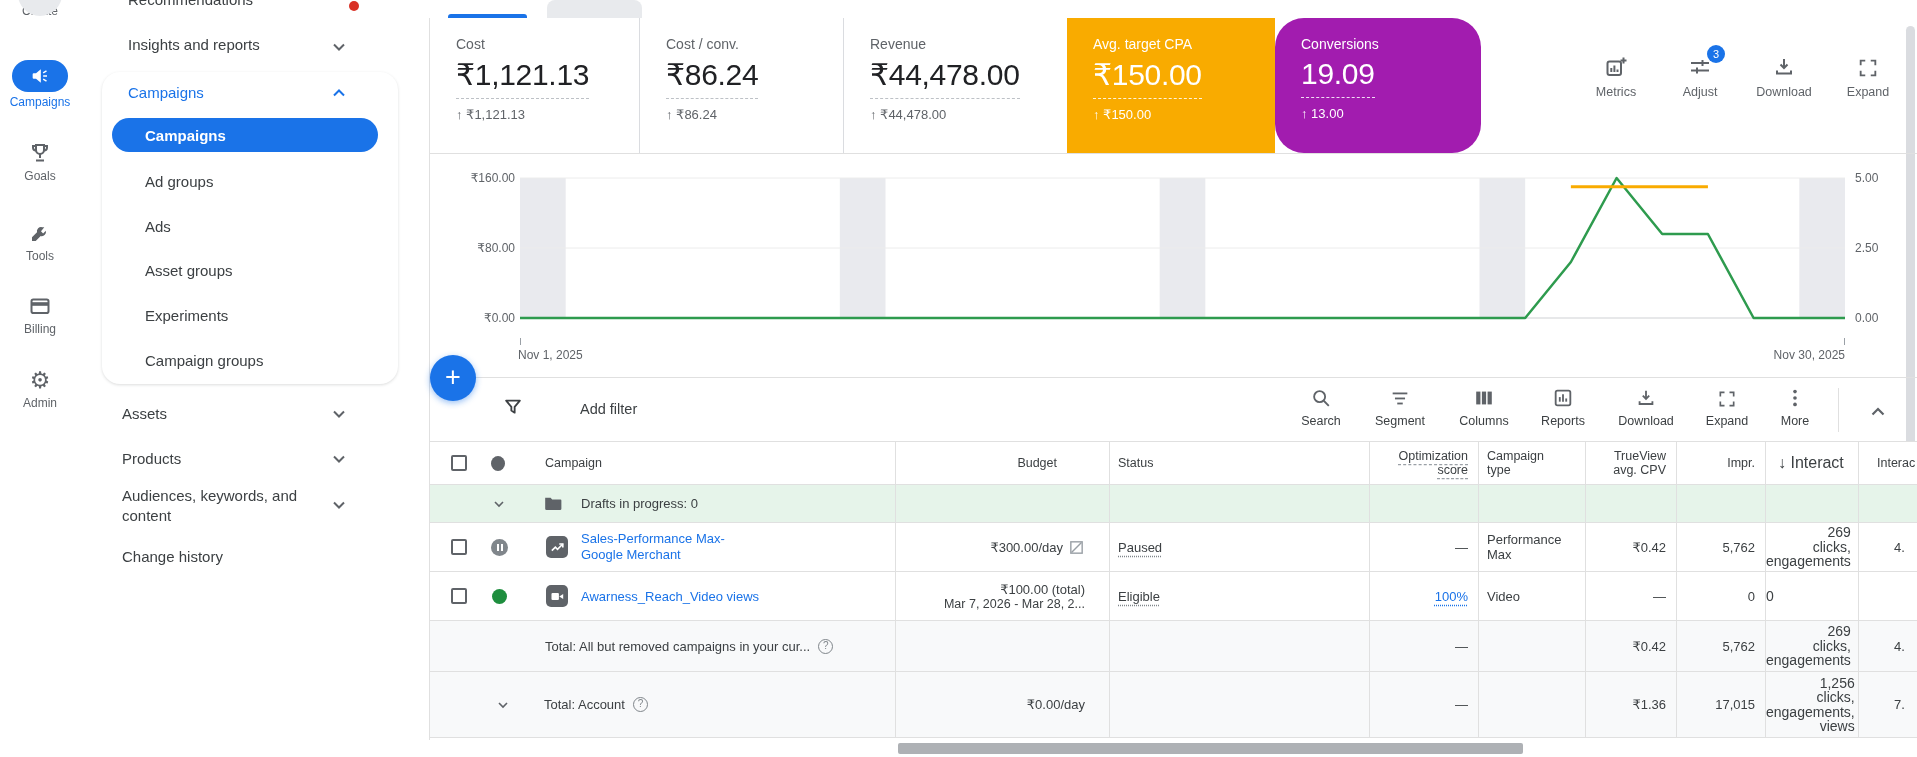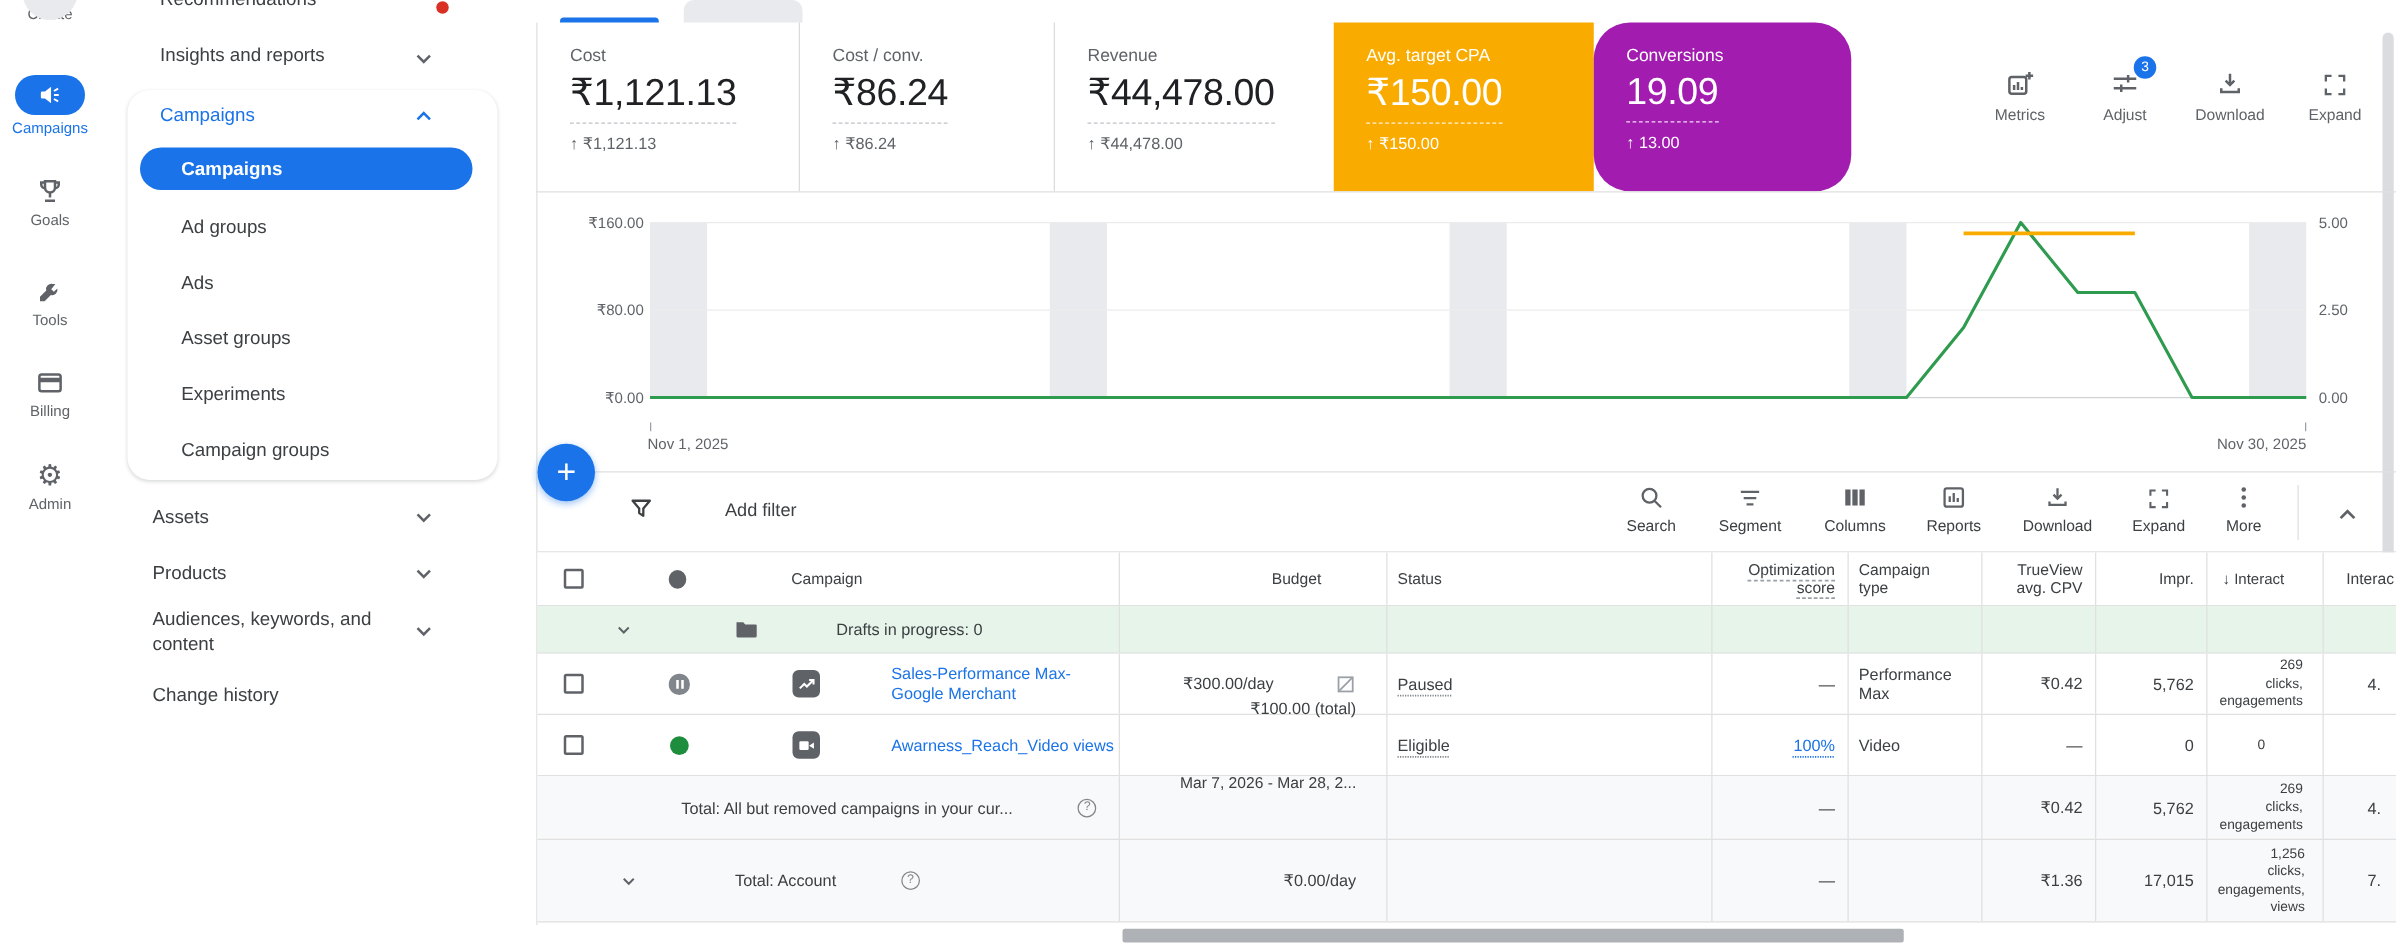--- a/index.html
+++ b/index.html
@@ -80,30 +80,30 @@
   .action-label { margin-top:5px; font-size:12.5px; color:#3c4043; }
 
   
   #table { position:absolute; left:430px; top:441px; width:1487px; border-top:1px solid #e0e0e0; font-size:13px; }
   .trow { display:flex; border-bottom:1px solid #e0e0e0; background:#fff; }
   .trow.header { height:43px; font-size:12.5px; color:#3c4043; }
   .trow.drafts { height:38px; background:#e6f4ea; }
   .trow.r2 { height:49px; } .trow.r3 { height:49px; }
   .trow.total { background:#f8f9fa; }
   .trow.t1 { height:51px; } .trow.t2 { height:66px; }
-  .cell { display:flex; align-items:center;gap:44px; }
+  .cell { display:flex; align-items:center; }
   .c-camp { width:465px; }
   .c-budget { width:214px; justify-content:flex-end; padding-right:24px; text-align:right; }
   .c-status { width:260px; padding-left:8px; }
   .c-opt { width:109px; justify-content:flex-end; padding-right:10px; text-align:right; }
   .c-type { width:107px; padding-left:8px; }
   .c-cpv { width:91px; justify-content:flex-end; padding-right:10px; text-align:right; }
   .c-impr { width:89px; justify-content:flex-end; padding-right:10px; text-align:right; }
-  .c-inter { width:93px; justify-content:center; padding-right:6px; text-align:right;
-             font-size:11px; line-height:14.5px; }
+  .c-inter { width:93px; justify-content:flex-start; padding-right:6px; text-align:right;
+             font-size:14px; line-height:14.5px; }
   .c-part { width:59px; padding-left:35px; }
   .cell.bl { border-left:1px solid #e0e0e0; }
   .preline { white-space:pre-line; }
   .link { color:#1a73e8; cursor:pointer; }
   .dotted-u { text-decoration:underline dotted; text-decoration-color:#80868b; text-underline-offset:4px; cursor:pointer; }
   .link.dotted-u { text-decoration-color:#1a73e8; }
   .dashed-u { text-decoration:underline dashed; text-decoration-color:#9aa0a6; text-underline-offset:4px; cursor:pointer; }
   .checkbox { width:16px; height:16px; border:2px solid #5f6368; border-radius:2px; background:#fff; cursor:pointer; flex:none; }
   .type-badge { width:22px; height:22px; border-radius:5px; background:#5f6368; flex:none;
                 display:flex; align-items:center; justify-content:center; }
@@ -421,21 +421,21 @@
       </div>
     <div class="cell bl c-type">
         <span class="preline">Campaign
 type</span>
       </div>
     <div class="cell bl c-cpv">
         <span class="preline" style="text-align:right">TrueView
 avg. CPV</span>
       </div>
     <div class="cell bl c-impr">Impr.</div>
-    <div class="cell bl c-inter" style="justify-content:flex-start; padding-left:12px; font-size:12px">↓ Interact</div>
+    <div class="cell bl c-inter" style="justify-content:flex-start; padding-left:12px; font-size:16px">↓ Interact</div>
     <div class="cell bl c-part" style="padding-left:18px">Interac</div>
   </div>
 
   <div class="trow drafts">
     <div class="cell c-camp">
       <span style="margin-left:61px">
         <svg width="16" height="16" viewBox="0 0 24 24">
             <polyline points="6,9 12,15 18,9" stroke="#5f6368" stroke-width="2.4" fill="none"></polyline>
           </svg>
       </span>

